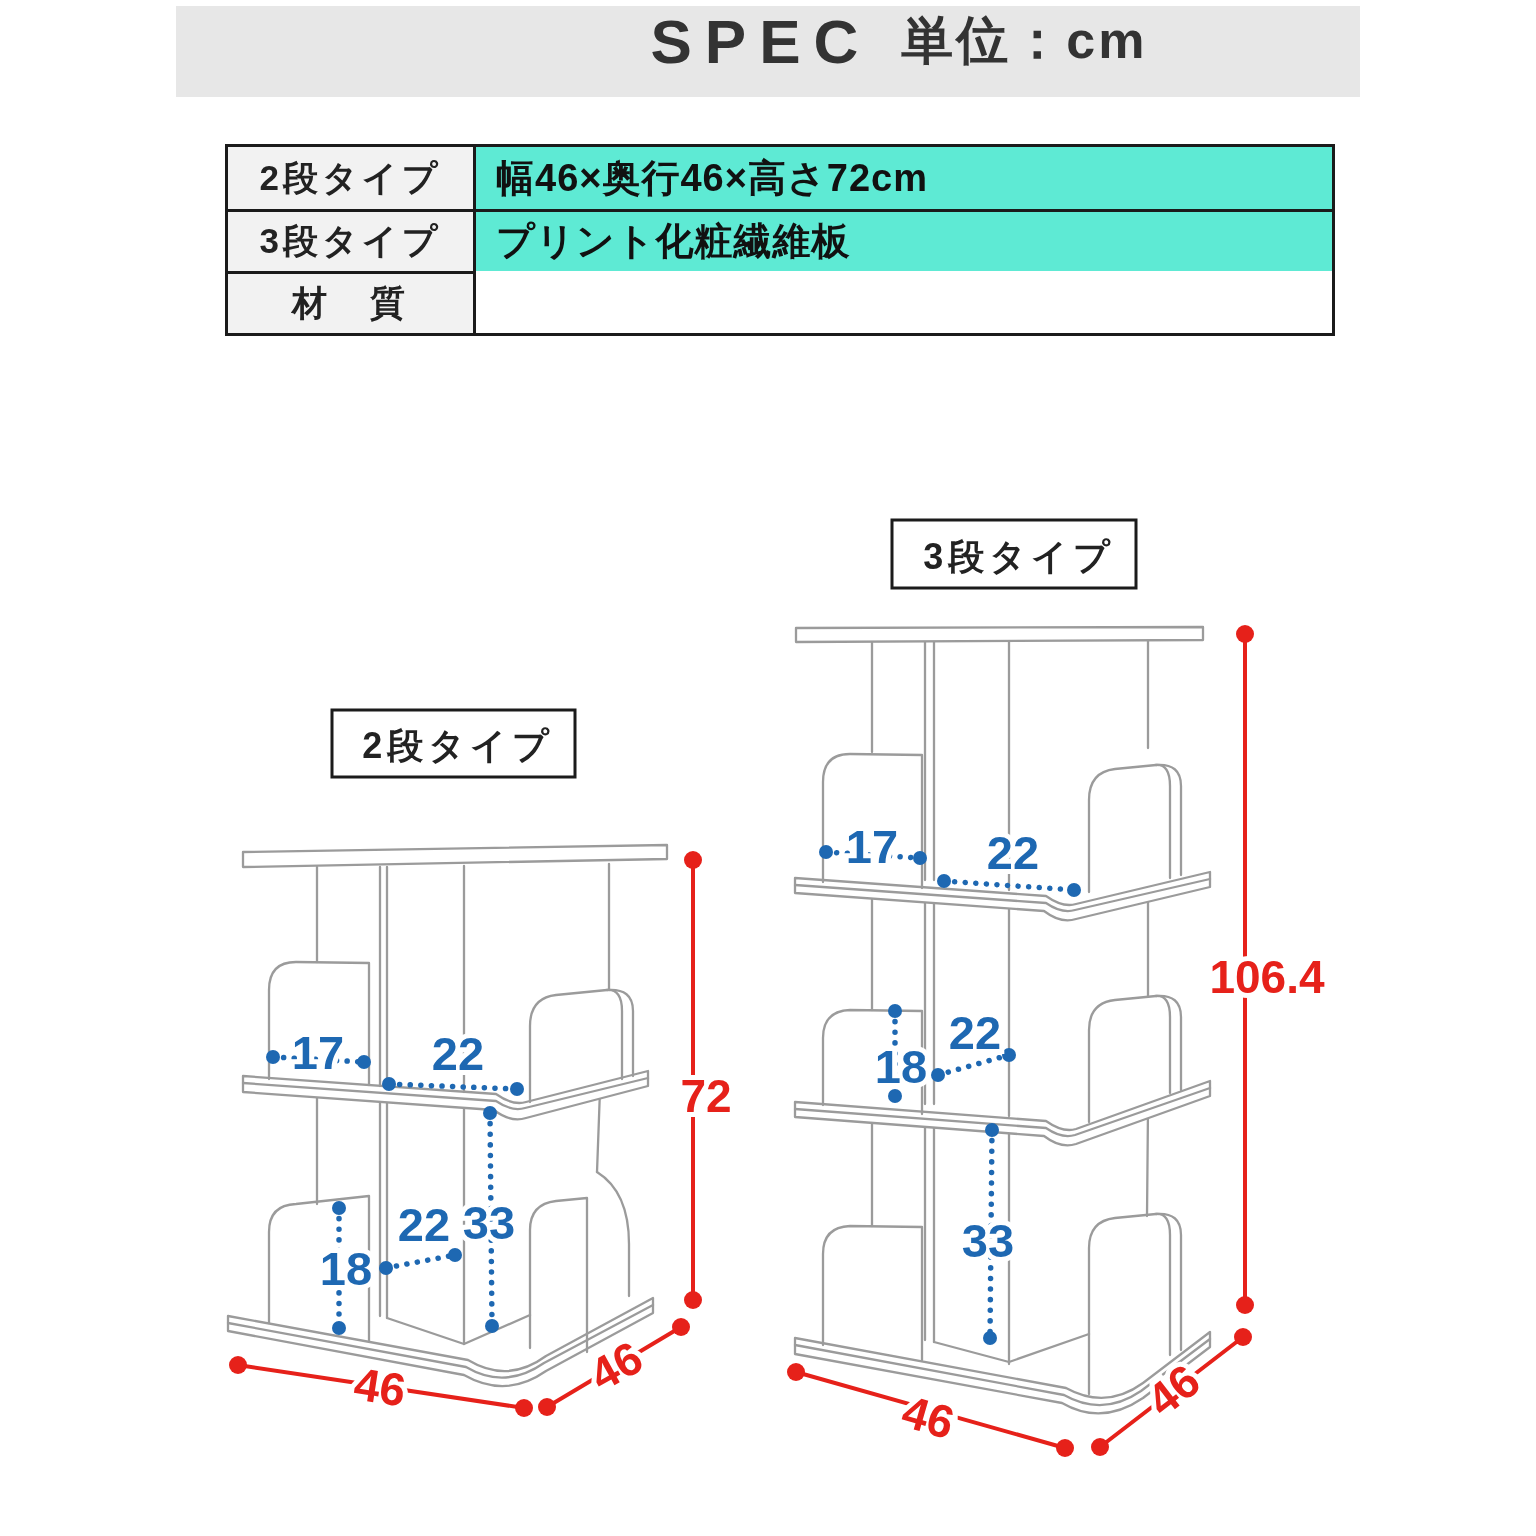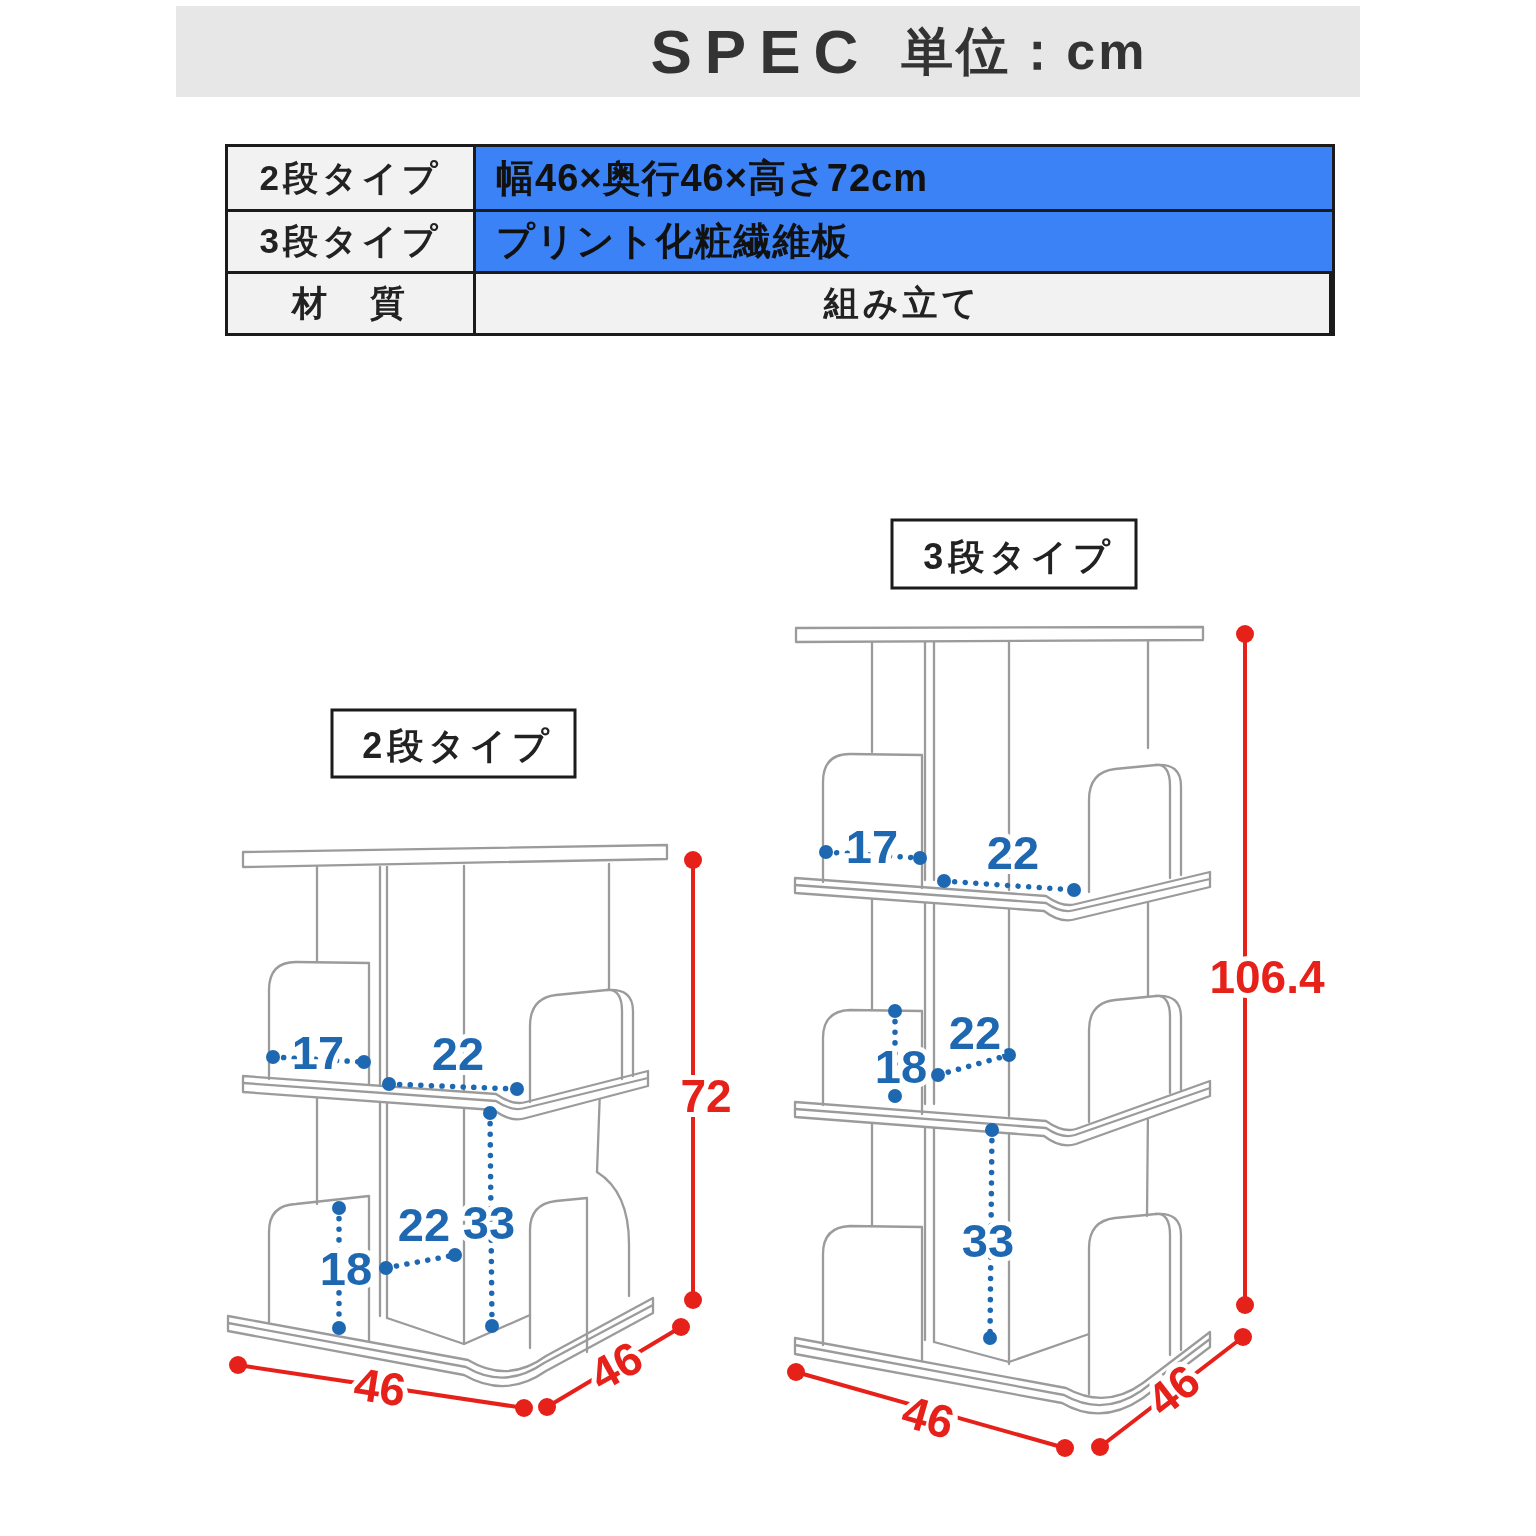--- a/index.html
+++ b/index.html
@@ -1,33 +1,33 @@
 <!DOCTYPE html>
 <html><head>
 <meta charset="utf-8">
 <style>
   html,body{margin:0;padding:0;background:#fff;}
   body{width:1536px;height:1536px;position:relative;overflow:hidden;
        font-family:"Liberation Sans",sans-serif;}
   
   .header-bar{position:absolute;left:176px;top:6px;width:1184px;height:91px;
-    background:#e7e7e7;display:flex;align-items:center;justify-content:center;
+    background:#e7e7e7;display:flex;justify-content:center;
     padding-left:262px;box-sizing:border-box;}
   .spec-title{font-size:62px;font-weight:700;letter-spacing:13px;color:#333;}
   .unit-label{font-size:52px;font-weight:700;letter-spacing:3px;color:#333;margin-left:30px;}
   
   .spec-table{position:absolute;left:225px;top:144px;width:1110px;
     border:3px solid #1b1b1b;box-sizing:border-box;
     display:grid;grid-template-columns:248px 1fr;}
   .spec-table .cell{height:62px;display:flex;align-items:center;box-sizing:border-box;
     border-top:3px solid #1b1b1b;}
   .spec-table .cell.r0{border-top:none;}
   .label-cell{background:#f2f2f2;justify-content:center;font-size:35px;font-weight:700;
     letter-spacing:4px;color:#222;border-right:3px solid #1b1b1b;}
-  .value-cell{background:#3b82f6;padding-left:20px;font-size:38px;font-weight:700;color:#111;
+  .value-cell{background:#5eead4;padding-left:20px;font-size:38px;font-weight:700;color:#111;
     letter-spacing:1px;}
   
   .diagram-svg{position:absolute;left:0;top:0;}
   .ln{fill:none;stroke:#9b9b9b;stroke-width:2.3;stroke-linejoin:round;stroke-linecap:round;}
   .slab{fill:#fff;}
   .dotblue{fill:none;stroke:#1e68b2;stroke-width:5.5;stroke-linecap:round;
     stroke-dasharray:0.1 10.5;}
   .bdot{fill:#1e68b2;stroke:none;}
   .redline{fill:none;stroke:#e6211a;stroke-width:4;stroke-linecap:round;}
   .rdot{fill:#e6211a;stroke:none;}
@@ -45,21 +45,20 @@
   <span class="spec-title">SPEC</span>
   <span class="unit-label">単位：cm</span>
 </div>
 
 <div class="spec-table">
   <div class="cell label-cell r0">2段タイプ</div>
   <div class="cell value-cell r0">幅46×奥行46×高さ72cm</div>
   <div class="cell label-cell">3段タイプ</div>
   <div class="cell value-cell">プリント化粧繊維板</div>
   <div class="cell label-cell">材　質</div>
-  <div class="cell label-cell">組み立て</div>
 </div>
 
 <svg class="diagram-svg" width="1536" height="1536" viewBox="0 0 1536 1536">
 
   <g>
 
     <rect class="titlebox" x="332" y="710" width="243" height="67"></rect>
     <text class="titletxt" x="458" y="758">2段タイプ</text>
 
     <g>

